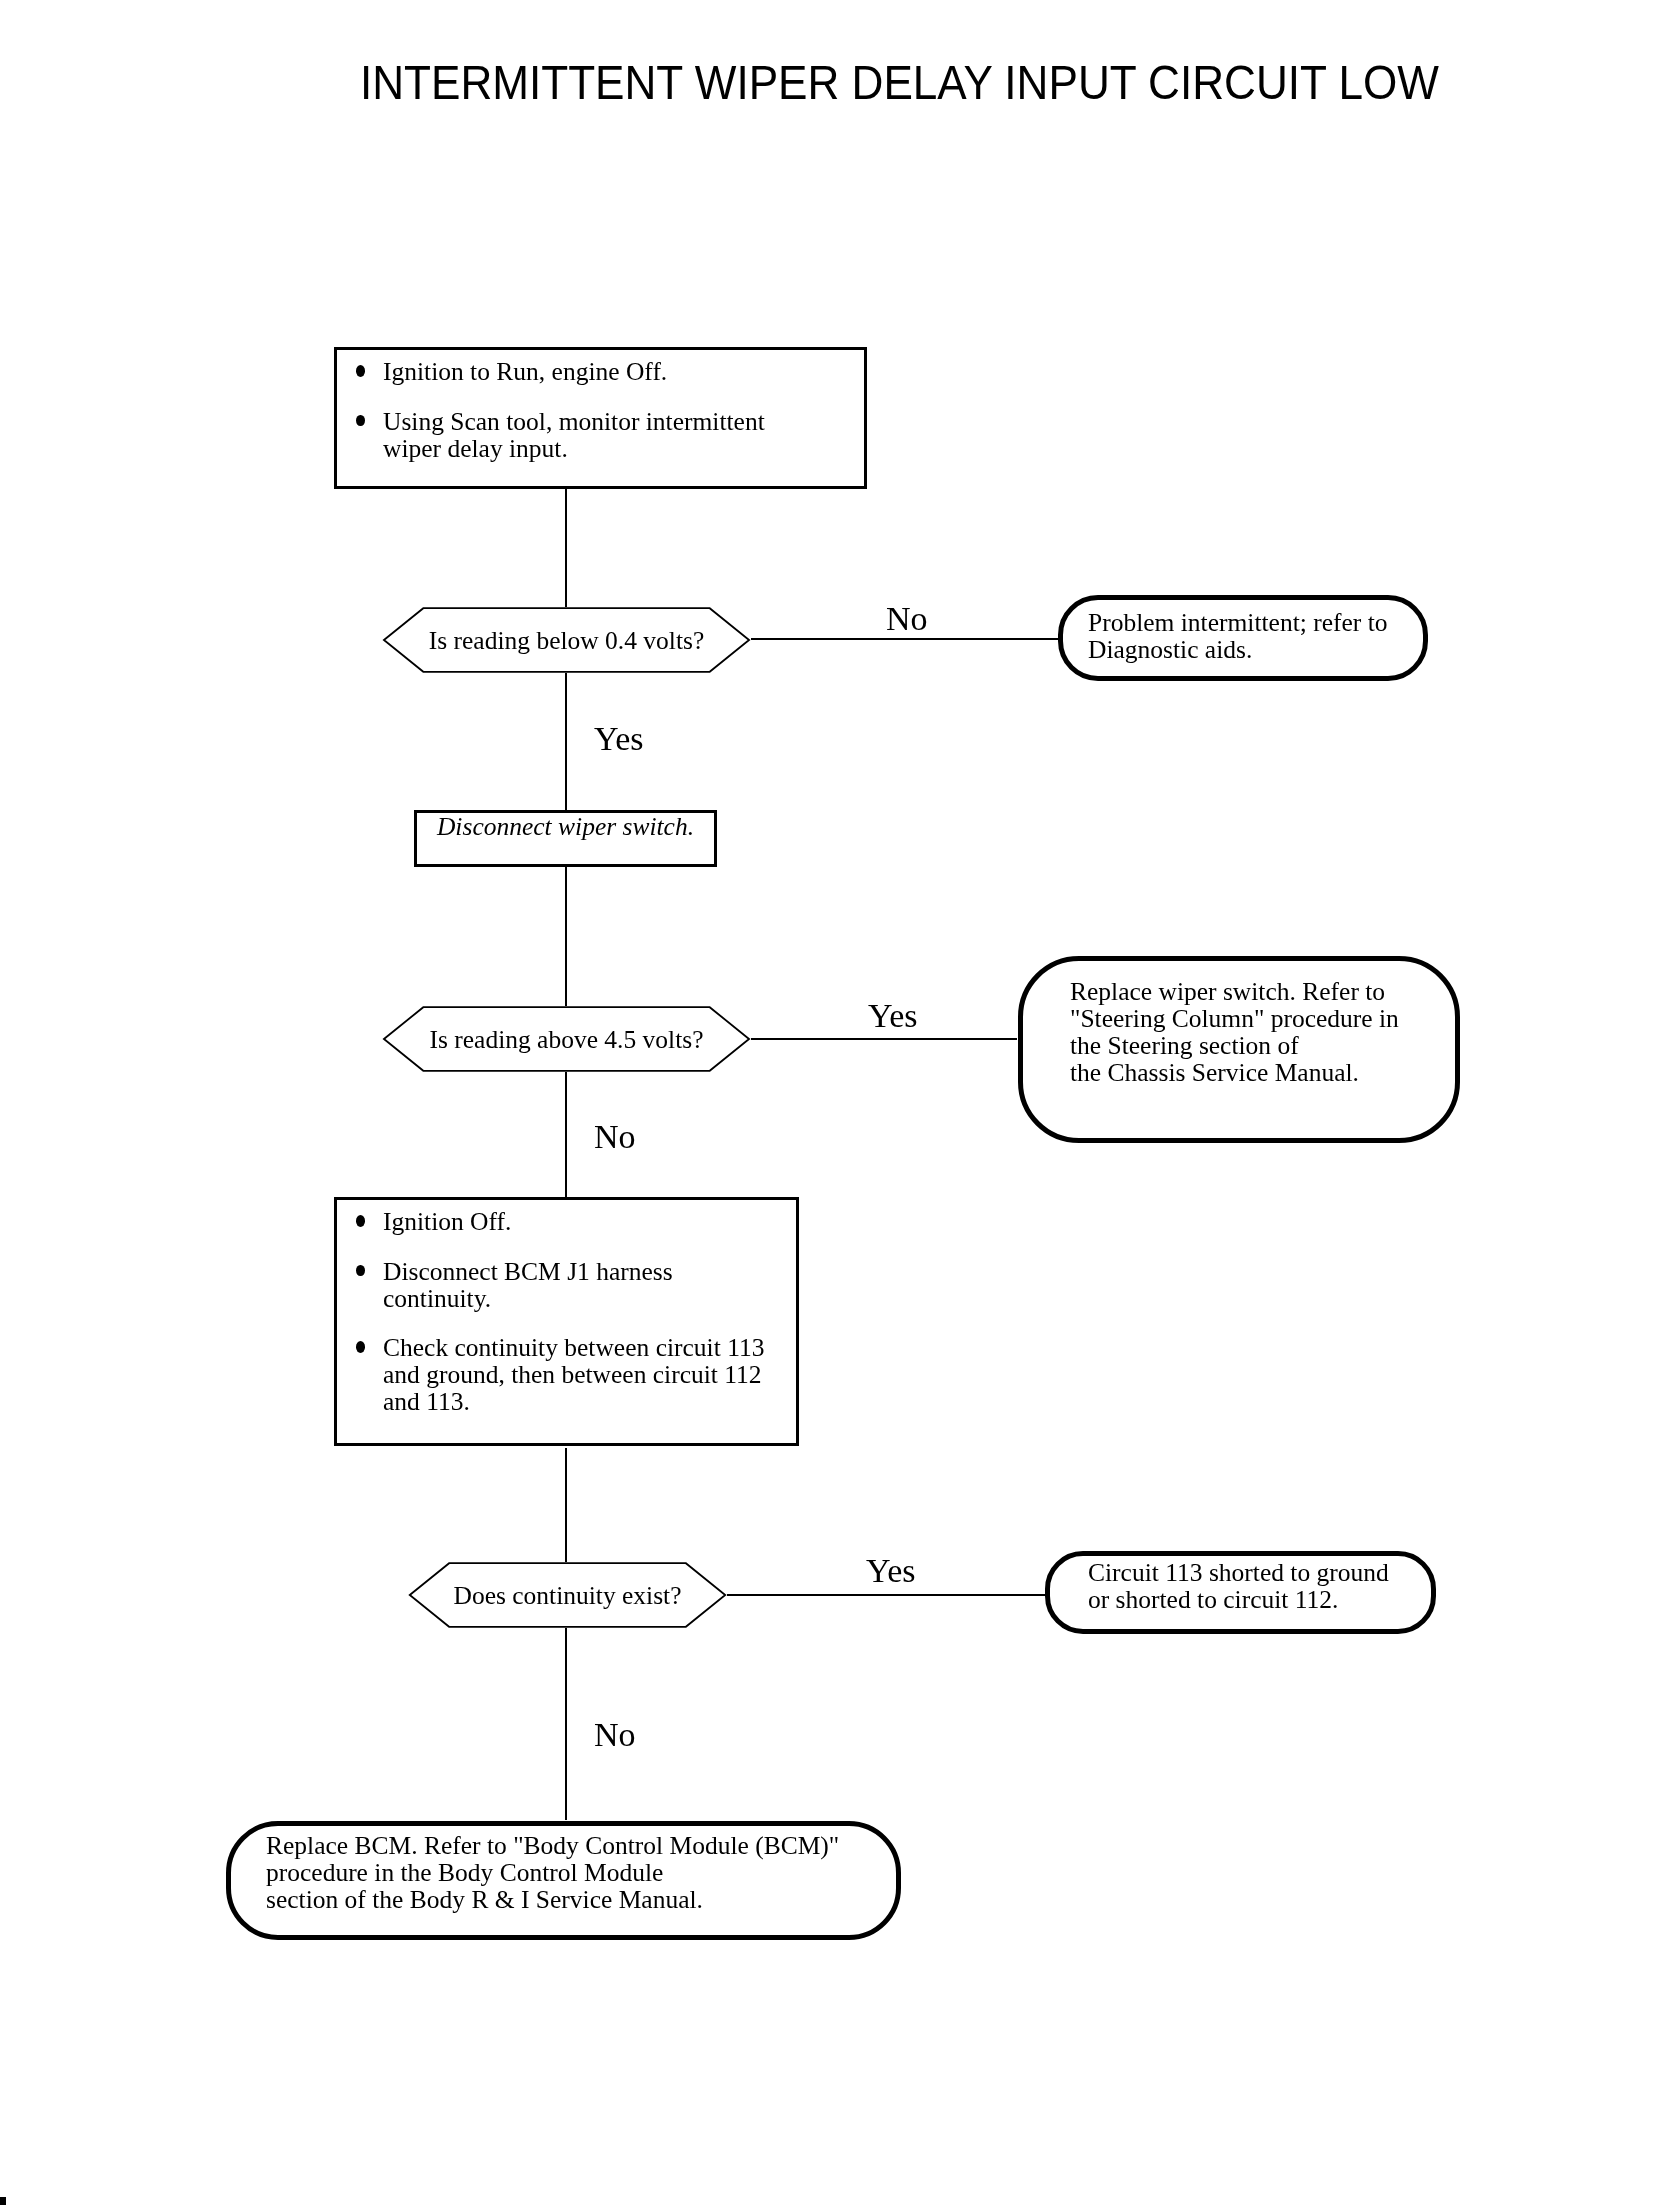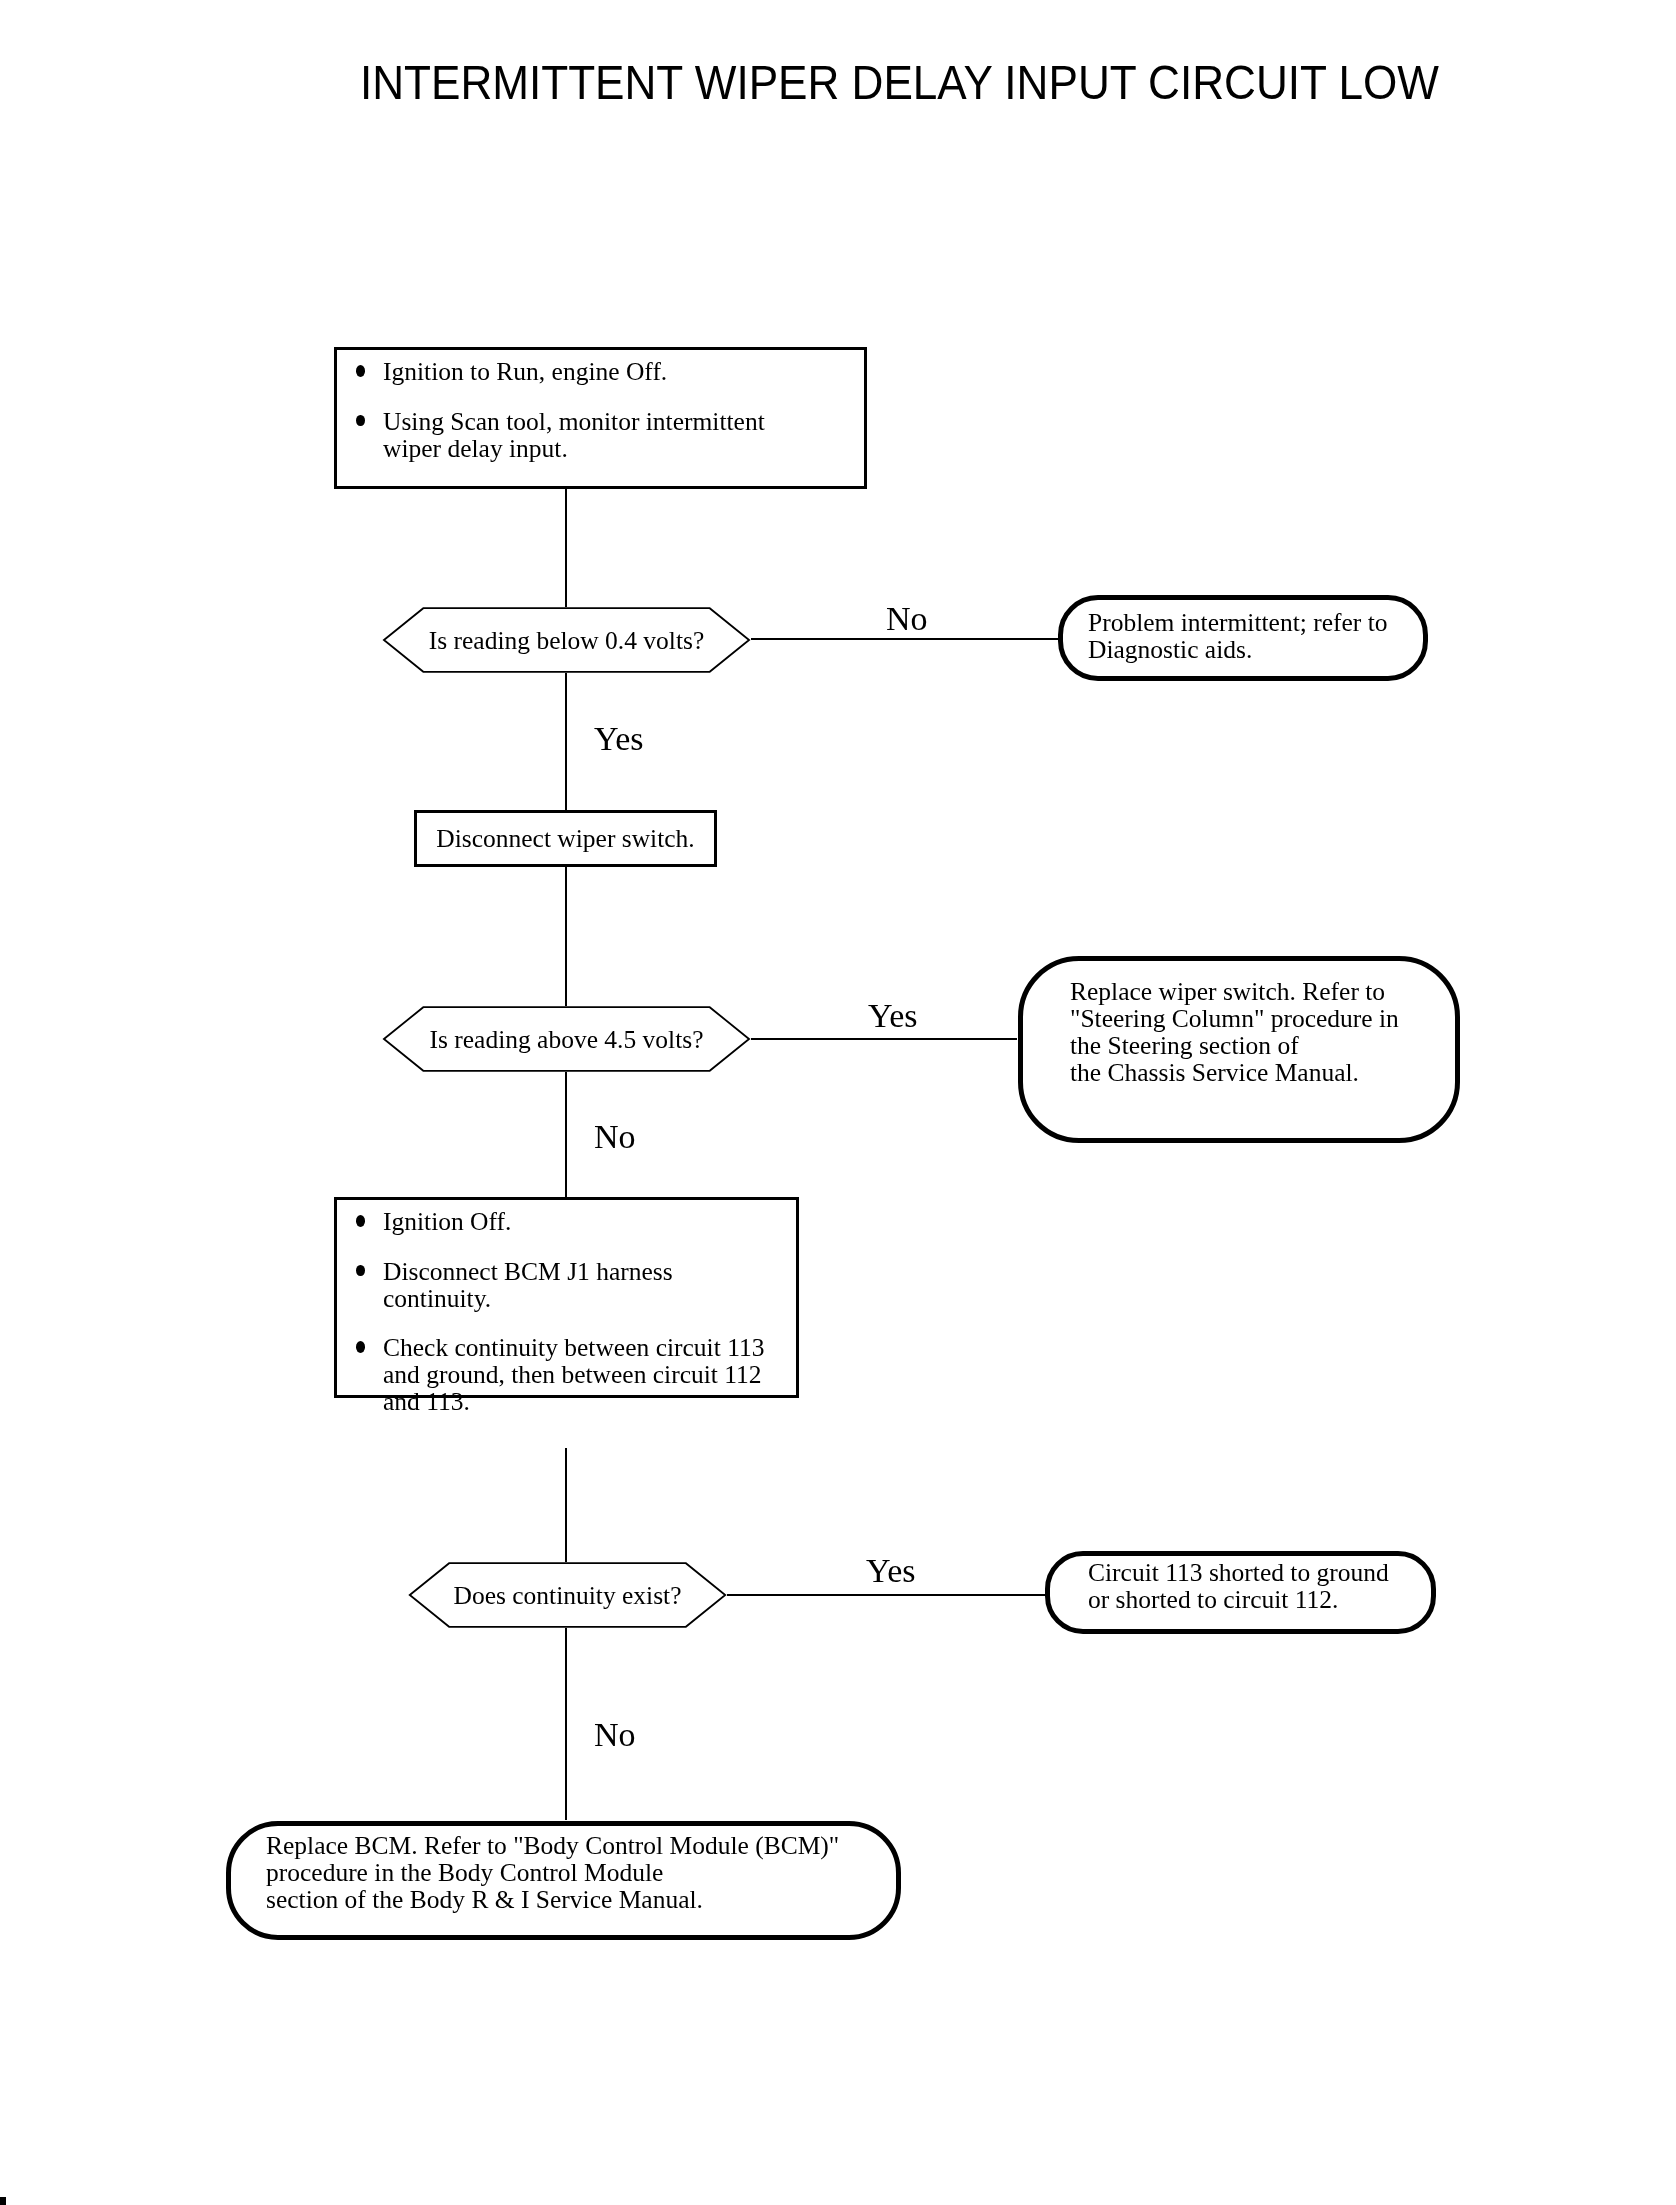--- a/index.html
+++ b/index.html
@@ -41,21 +41,21 @@
     width: 9px; height: 11.5px;
     margin-top: 7.3px;
     background: #000;
     border-radius: 50%;
   }
   .btext { margin-left: 18px; }
   .tline { font-size: 25.5px; line-height: 27px; white-space: nowrap; }
 
   
   .center-box {
-    display: flex; align-items: center; justify-content: center;
+    display: flex; justify-content: center; font-style: italic;
   }
 
   
   .hex { position: absolute; }
   .hex svg { position: absolute; left: 0; top: 0; }
   .hex-text {
     position: absolute; inset: 0;
     display: flex; align-items: center; justify-content: center;
     font-size: 25.5px; line-height: 27px; white-space: nowrap;
   }
@@ -147,21 +147,21 @@
     <div class="tline">Replace wiper switch. Refer to</div>
     <div class="tline">"Steering Column" procedure in</div>
     <div class="tline">the Steering section of</div>
     <div class="tline">the Chassis Service Manual.</div>
   </div>
 </div>
 
 <div class="yn" style="left:594px; top:1123px;">No</div>
 <div class="line" style="left:565px; top:1072px; width:1.8px; height:125px;"></div>
 
-<div class="rect-box" style="left:334px; top:1197px; width:465px; height:201px;">
+<div class="rect-box" style="left:334px; top:1197px; width:465px; height:249px;">
   <div class="bullets">
     <div class="brow">
       <span class="dot"></span>
       <div class="btext">
         <div class="tline">Ignition Off.</div>
       </div>
     </div>
     <div class="brow">
       <span class="dot"></span>
       <div class="btext">

